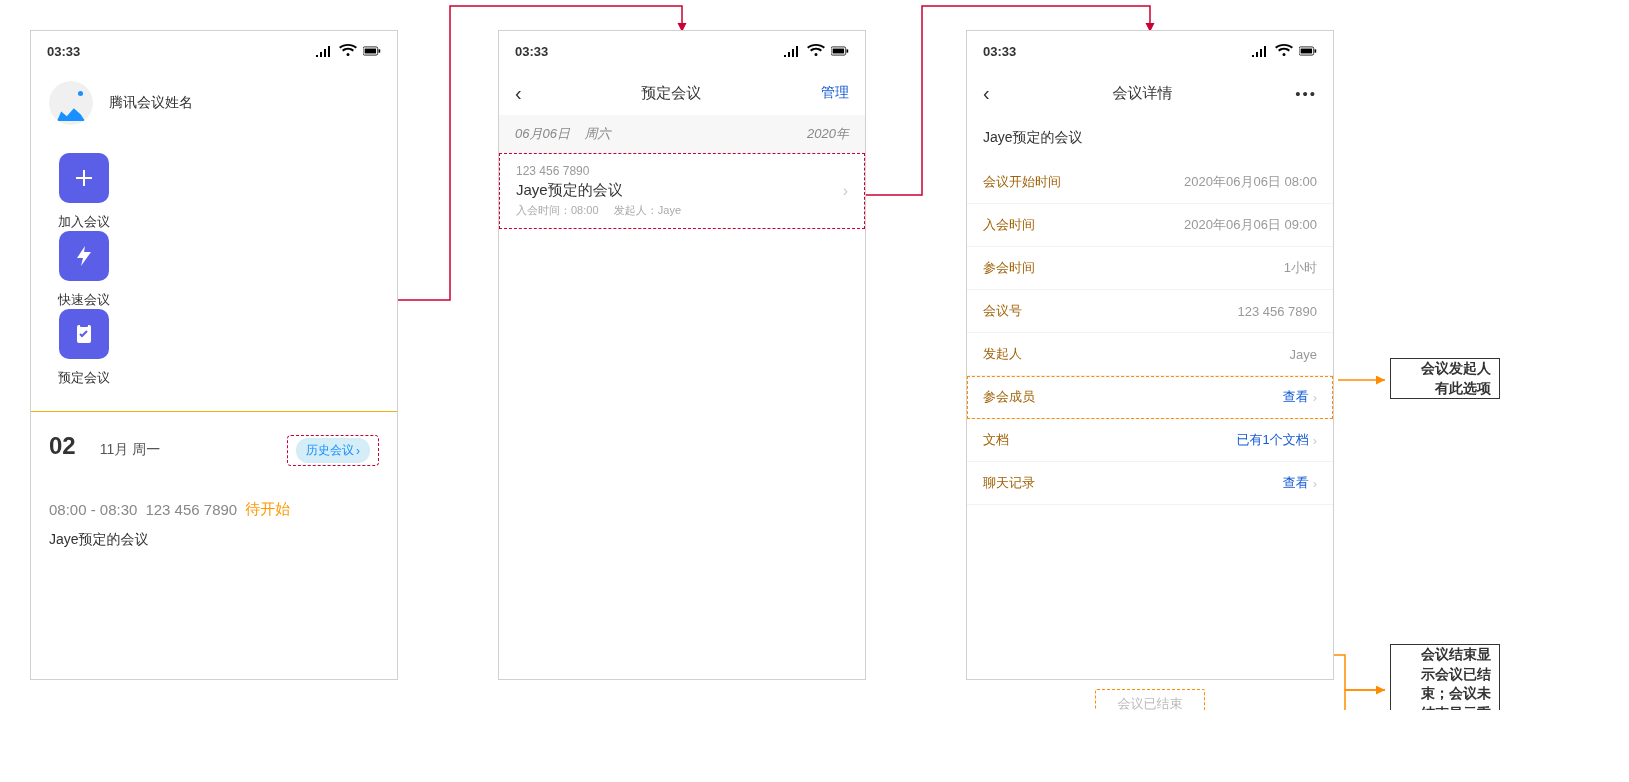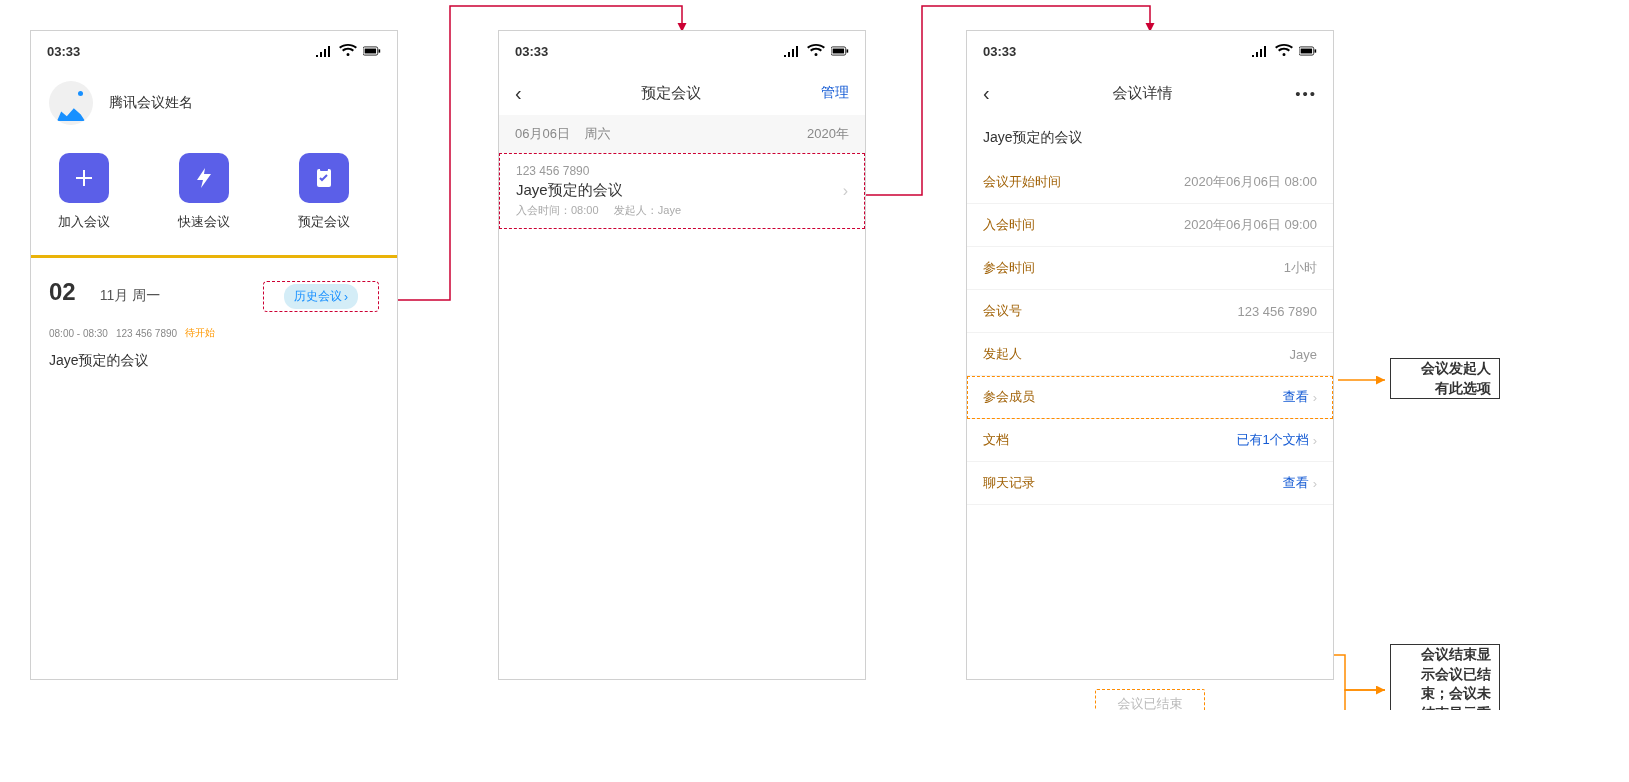--- a/index.html
+++ b/index.html
@@ -47,22 +47,22 @@
     width: 28px; height: 16px; background: #1890ff; border-radius: 3px 3px 0 0;
     clip-path: polygon(0% 100%, 15% 40%, 35% 70%, 60% 20%, 85% 60%, 100% 100%);
   }
   .avatar::before {
     content:""; position:absolute; right:10px; top:10px; width:5px; height:5px;
     background:#1890ff; border-radius:50%;
   }
   .profile-name { font-size: 14px; }
 
   .actions-row {
-    display: flex; justify-content: flex-start; gap: 50px;
-    padding: 10px 18px 24px; border-bottom: 3px solid #eab308;
+    display: flex; justify-content: flex-start; 
+    padding: 10px 18px 24px; border-bottom: 1px solid #eab308; flex-direction: column;
   }
   .action { display:flex; flex-direction:column; align-items:center; gap:10px; width:70px; }
   .action-icon {
     width: 50px; height: 50px; border-radius: 10px;
     background: #5B5FE8; display:flex; align-items:center; justify-content:center;
     color:#fff;
   }
   .action-label { font-size: 13px; }
 
   .date-row {
@@ -70,39 +70,39 @@
     padding: 20px 18px 8px;
   }
   .date-left { display:flex; align-items:baseline; gap:24px; }
   .date-num { font-size: 24px; font-weight: 700; }
   .date-text { font-size: 14px; color:#555; }
   .history-pill {
     background:#d4edf7; color:#1890ff; font-size:12px;
     padding: 4px 10px; border-radius: 12px; display:flex; align-items:center; gap:2px;
   }
   .history-box {
-    border: 1px dashed #cc0033; padding: 2px 20px; border-radius:4px;
+    border: 1px dashed #cc0033; padding: 2px 8px; border-radius:4px;
   }
 
   .meeting-line {
-    padding: 6px 18px; font-size: 10px; color:#888; display:flex; gap:8px; align-items:center;
+    padding: 6px 18px; font-size: 15px; color:#888; display:flex; gap:8px; align-items:center;margin-top:20px;
   }
   .meeting-status { color:#ff9800; }
   .meeting-title-s1 { padding: 6px 18px; font-size: 14px; }
 
   
   .navbar {
     height: 44px; display:flex; align-items:center; justify-content:space-between;
     padding: 0 16px; font-size: 15px;
   }
   .nav-title { font-weight:500; }
   .nav-action { color:#155BD4; font-size:14px; }
   .section-header {
     background:#f7f7f7; padding: 10px 16px; font-size:13px; color:#888;
-    display:flex; justify-content:space-between;
+    display:flex; justify-content:space-between;font-style:italic;
   }
   .list-item {
     padding: 10px 16px; border-bottom:1px solid #f0f0f0; position:relative;
   }
   .li-id { font-size:12px; color:#999; }
   .li-title { font-size:15px; margin:3px 0; }
   .li-sub { font-size:11px; color:#aaa; }
   .chevron { position:absolute; right:16px; top:50%; transform:translateY(-50%); color:#ccc; font-size:16px; }
 
   .dashed-red { border:1px dashed #cc0033; }

